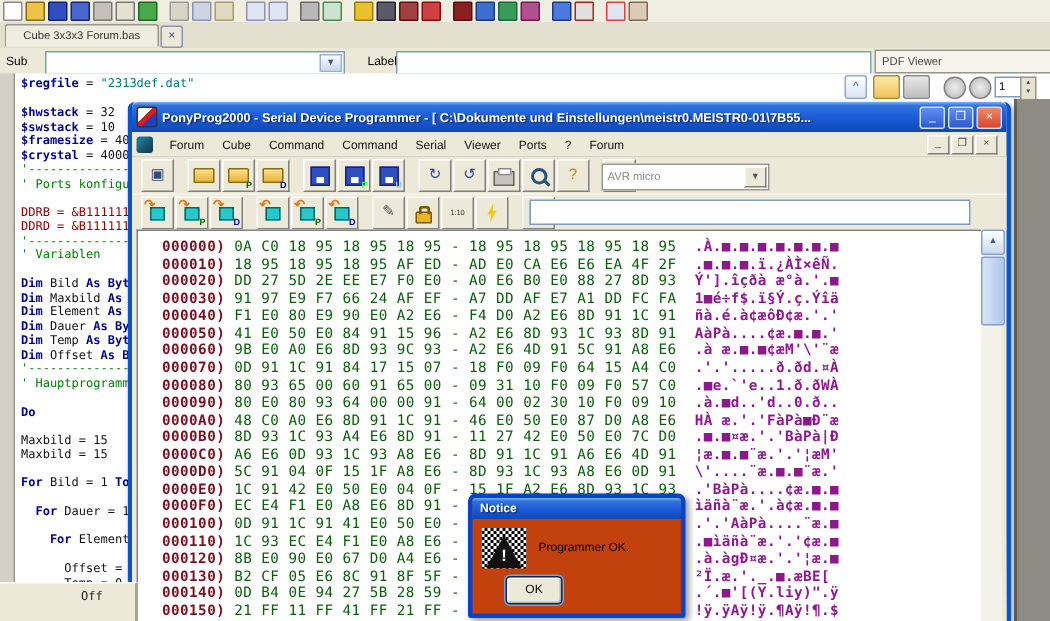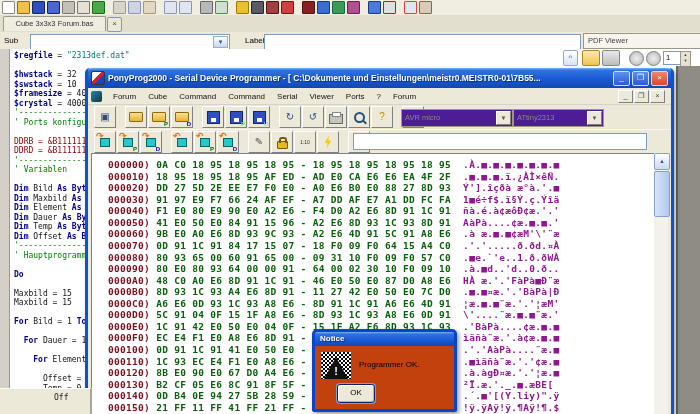--- a/index.html
+++ b/index.html
@@ -91,36 +91,36 @@
   .ic-lens{width:7px;height:7px;border:2px solid #24507c;border-radius:50%;position:relative;}
   .ic-lens::after{content:"";position:absolute;width:5px;height:2px;background:#24507c;right:-4px;bottom:-2px;transform:rotate(45deg);}
   .ic-plug{width:11px;height:9px;background:#1a1a1a;clip-path:polygon(0 35%,55% 35%,55% 8%,100% 50%,55% 92%,55% 65%,0 65%);}
   .ic-lock{width:9px;height:6px;background:#e8b820;border:1px solid #7a5a00;border-radius:1px;position:relative;margin-top:5px;}
   .ic-lock::before{content:"";position:absolute;top:-5px;left:1px;width:4px;height:4px;border:2px solid #7a5a00;border-bottom:none;border-radius:3px 3px 0 0;}
   .ic-flash{width:9px;height:13px;background:#f2cc0a;clip-path:polygon(60% 0,15% 58%,45% 58%,35% 100%,85% 38%,55% 38%);}
   .ic-page{width:10px;height:13px;background:#fff;border:1px solid #446;position:relative;}
   .ic-page::after{content:"✓";position:absolute;right:-2px;bottom:-2px;color:#c02020;font-size:7px;}
   .ic-chipbit{width:8px;height:7px;background:#28c8c8;border:1px solid #066;}
   .arr{position:absolute;left:1px;top:-1px;color:#e07818;font-size:9px;font-weight:bold;}
-  .combo{position:absolute;top:4px;height:16px;background:#4c1d95;border:1px solid #9a968a;
+  .combo{position:absolute;top:4px;height:16px;background:#ffffff;border:1px solid #9a968a;
          font-size:7.5px;color:#8a8882;line-height:15px;padding-left:3px;}
   .combo .arrow{position:absolute;right:1px;top:1px;width:13px;height:12px;background:#ece9d8;
          border:1px solid;border-color:#fff #808080 #808080 #fff;font-size:6px;color:#555;text-align:center;line-height:12px;}
   #combo-family{left:313px;width:107px;}
   #combo-device{left:425px;width:86px;}
   #script-field{position:absolute;left:265px;top:4px;width:292px;height:15px;background:#fff;border:1px solid #7f9db9;}
 
   
   #hex-view{position:absolute;left:3px;top:85px;right:17px;bottom:0;background:#fff;
             border-top:1px solid #808080;border-left:1px solid #808080;overflow:hidden;}
   #hex-rows{padding:5px 0 0 16px;font-family:"DejaVu Sans Mono",monospace;font-size:9.5px;
             letter-spacing:0.3px;line-height:11.57px;white-space:pre;}
   .hr{height:11.57px;}
   .ha{color:#7b1020;font-weight:bold;}
-  .hb{color:#0b5e0b;font-weight:bold;margin-left:6px;}
+  .hb{color:#0b5e0b;font-weight:normal;margin-left:6px;}
   .hc{color:#8d178d;font-weight:bold;margin-left:12px;}
   #hex-scroll{position:absolute;right:3px;top:85px;width:14px;bottom:0;background:#f2f1ea;}
   .sbtn{position:absolute;left:0;width:14px;height:15px;background:linear-gradient(#fff,#ccd9f2);
         border:1px solid #86a0c8;border-radius:2px;color:#3a5a9c;font-size:6px;text-align:center;line-height:14px;}
   #hex-thumb{position:absolute;left:0;top:18px;width:14px;height:44px;background:linear-gradient(90deg,#d7e4f8,#b0c8ee);
         border:1px solid #86a0c8;border-radius:2px;}
 
   
   #artifact{left:0;top:388px;width:92px;height:26px;background:#ece9d8;border-top:1px solid #fff;
             border-right:2px solid #a8a496;font-family:"DejaVu Sans Mono",monospace;font-size:8px;color:#222;
@@ -263,23 +263,20 @@
       <div class="pbtn">
         <span class="g" style="color: rgb(184, 144, 0);">?</span>
       </div>
       <div class="pbtn gap">
         <div class="ic ic-plug"></div>
       </div>
     </div>
   <div class="abs combo" id="combo-family" style="top:41px;">
     <span>AVR micro</span><span class="arrow">▼</span>
   </div>
-  <div class="abs combo" id="combo-device" style="top:41px;">
-    <span>ATtiny2313</span><span class="arrow">▼</span>
-  </div>
 
   <div class="ptb" id="pony-toolbar2" style="position:relative;top:0;">
       <div class="pbtn">
         <span class="arr">↷</span>
         <div class="ic ic-chipbit"></div>
       </div>
       <div class="pbtn">
         <span class="arr">↷</span>
         <div class="ic ic-chipbit"></div>
         <span class="sub" style="color: rgb(0, 102, 0);">P</span>

